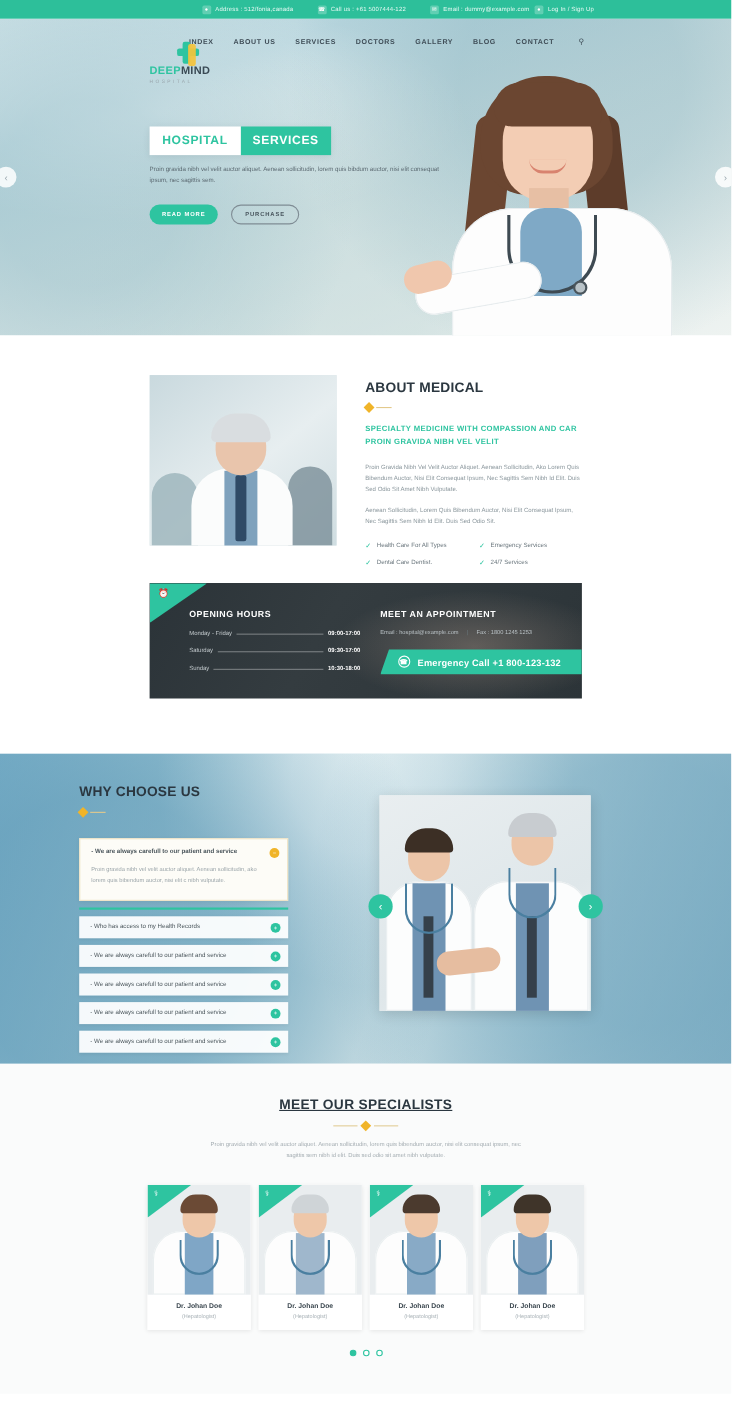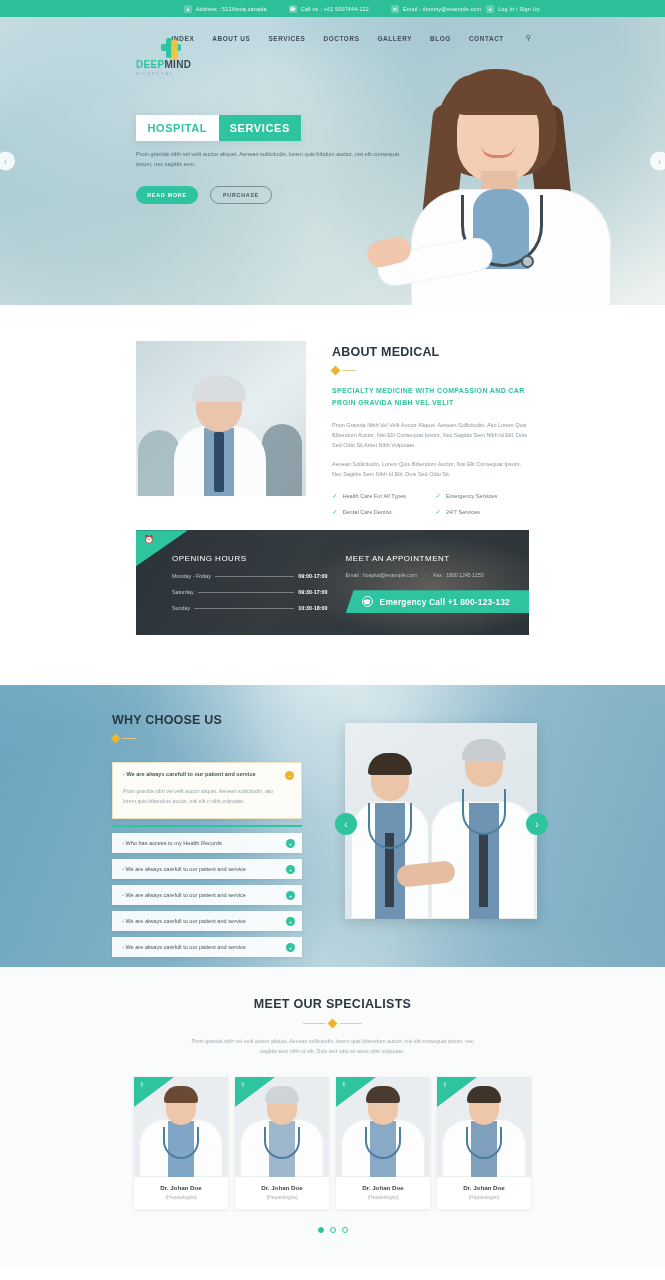--- a/index.html
+++ b/index.html
@@ -153,21 +153,21 @@
     background:radial-gradient(ellipse at 60% 55%, rgba(210,180,160,.30), transparent 62%);
   }
   .corner {
     position:absolute; left:0; top:0; width:52px; height:36px; background:#2ec4a0;
     clip-path:polygon(0 0,100% 0,0 100%);
   }
   .corner-ico { position:absolute; left:8px; top:5px; color:#fff; font-size:8px; }
   .hours-grid { position:relative; z-index:3; display:flex; padding:24px 20px 0 36px; gap:18px; }
   .hcol { flex:1; }
   .hcol.right { flex:1.05; }
-  .h3 { font-size:8px; font-weight:400; letter-spacing:.5px; color:#fff; }
+  .h3 { font-size:8px; font-weight:700; letter-spacing:.5px; color:#fff; }
   .hline { margin-top:10px; display:flex; align-items:center; gap:4px; font-size:5.4px; color:#c3cacd; }
   .hline .dash { flex:1; height:1px; background:rgba(255,255,255,.35); }
   .hline .val { font-weight:700; color:#ffffff; font-size:5.4px; }
   .hcontact { margin-top:9px; font-size:5.2px; color:#b9c1c5; }
   .hcontact .sep { margin:0 6px; color:#6d7a80; }
   .emerg {
     margin-top:12px; height:23px; background:#2ec4a0; display:flex; align-items:center; gap:7px;
     padding-left:16px; color:#fff; font-size:8.4px; font-weight:700; letter-spacing:.2px;
     clip-path:polygon(8px 0,100% 0,100% 100%,0 100%);
     width:calc(100% + 20px);
@@ -178,21 +178,21 @@
   
   .why { position:relative; height:282px; overflow:hidden; margin-top:24px; }
   .why-bg { position:absolute; inset:0; background:linear-gradient(110deg,#7fb4cc 0%,#a8cdd9 28%,#cfe2e6 55%,#9fc3d2 80%,#86b2c6 100%); }
   .why-bg:after{
     content:""; position:absolute; inset:0;
     background:
       radial-gradient(circle at 14% 60%, rgba(90,150,180,.55) 0 22%, transparent 52%),
       radial-gradient(circle at 88% 45%, rgba(110,165,190,.5) 0 20%, transparent 50%),
       radial-gradient(circle at 50% 8%, rgba(245,250,250,.7) 0 16%, transparent 45%);
   }
-  .why-inner { position:relative; z-index:4; padding:28px 0 0 112px; }
+  .why-inner { position:relative; z-index:4; padding:28px 0 0 72px; }
   .why-h2 { font-size:12.5px; font-weight:700; color:#2b3740; letter-spacing:.2px; }
   .acc { margin-top:20px; width:190px; }
   .acc-open {
     background:#fdfcf7; border:1px solid #efe3c4; padding:8px 22px 11px 10px; position:relative;
     box-shadow:0 1px 4px rgba(0,0,0,.06);
   }
   .acc-open .q { font-size:5.6px; color:#4b565c; font-weight:600; }
   .acc-open .a { margin-top:10px; font-size:5.2px; line-height:1.85; color:#9aa4a9; }
   .acc-badge {
     position:absolute; right:7px; top:8px; width:9px; height:9px; border-radius:50%;
@@ -221,21 +221,21 @@
   .ws-hands{ position:absolute; left:52px; bottom:34px; width:58px; height:22px; background:#e6bda0; border-radius:11px; transform:rotate(-6deg); z-index:6;}
   .why-arrow {
     position:absolute; top:128px; width:22px; height:22px; border-radius:50%;
     background:#2ec4a0; color:#fff; display:flex; align-items:center; justify-content:center;
     font-size:10px; z-index:9;
   }
   .wa-l{ left:335px; } .wa-r{ right:128px; transform:translateX(50%);}
 
   
   .spec { background:#fafbfb; padding:30px 0 34px; text-align:center; }
-  .spec-h2 { font-size:12.5px; font-weight:700; color:#2b3740; letter-spacing:.3px; }
+  .spec-h2 { font-size:12.5px; font-weight:700; color:#2b3740; letter-spacing:.3px;text-decoration:underline; }
   .spec-div { margin:9px auto 0; display:flex; align-items:center; justify-content:center; gap:4px; }
   .spec-div .l { width:22px; height:1px; background:#e2cd97; }
   .spec-p { margin:10px auto 0; width:300px; font-size:5.3px; line-height:1.85; color:#a3acb1; }
   .cards { margin-top:20px; display:flex; justify-content:center; gap:7px; }
   .card { width:94px; background:#fff; box-shadow:0 1px 4px rgba(0,0,0,.09); overflow:hidden; }
   .card-img { height:100px; position:relative; overflow:hidden; background:#e9edef; }
   .ribbon { position:absolute; left:0; top:0; width:40px; height:30px; background:#2ec4a0;
     clip-path:polygon(0 0,100% 0,0 100%); z-index:4; }
   .c-head { position:absolute; left:50%; transform:translateX(-50%); top:14px; width:30px; height:34px; border-radius:15px; background:#eec7a9; }
   .c-hair { position:absolute; left:50%; transform:translateX(-50%); top:9px; width:34px; height:17px; border-radius:18px 18px 4px 4px; }

